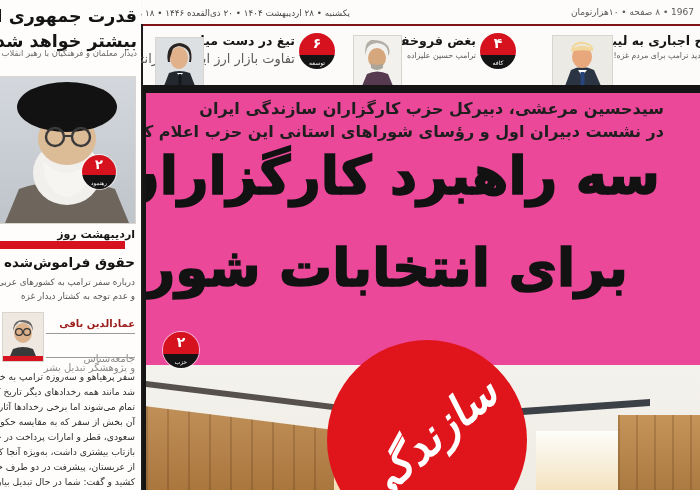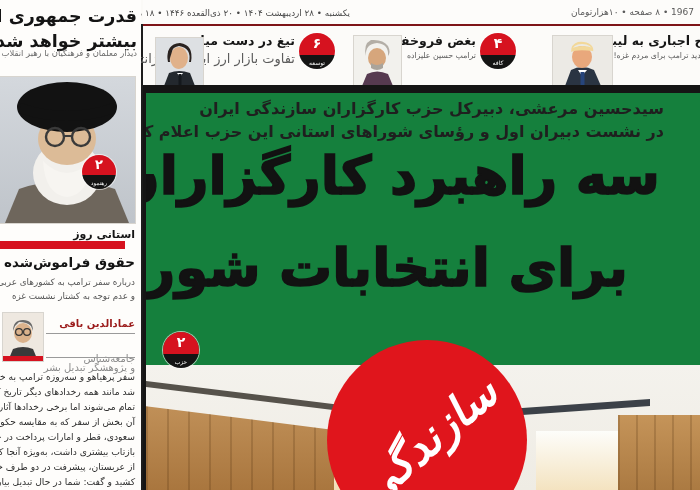--- a/index.html
+++ b/index.html
@@ -26,21 +26,21 @@
   
   .badge{position:absolute;width:36px;height:36px;border-radius:50%;
     background:linear-gradient(180deg,#d6121f 0 60%,#141414 60% 100%);
     box-shadow:0 0 0 1px rgba(255,255,255,.6);}
   .badge .num{position:absolute;top:2px;left:0;right:0;text-align:center;color:#fff;font-size:14px;font-weight:bold;line-height:17px;}
   .badge .lbl{position:absolute;bottom:3px;left:0;right:0;text-align:center;color:#fff;font-size:6px;line-height:7px;}
 
   .black-bar{position:absolute;top:85px;left:143px;right:0;height:8px;background:#151515;}
 
   
-  .main-panel{position:absolute;top:93px;left:143px;right:0;bottom:0;background:#15803d;border-left:3px solid #151515;overflow:hidden;}
+  .main-panel{position:absolute;top:93px;left:143px;right:0;bottom:0;background:#ec4899;border-left:3px solid #151515;overflow:hidden;}
   .kicker{position:absolute;right:36px;font-size:16px;font-weight:bold;color:#1f1f1f;white-space:nowrap;}
   .k1{top:6px;}
   .k2{top:29px;}
   .headline{position:absolute;font-size:53px;font-weight:bold;color:#121212;-webkit-text-stroke:1.6px #121212;white-space:nowrap;letter-spacing:-1px;}
   .hl1{top:52px;right:40px;}
   .hl2{top:144px;right:72px;}
   .badge-party{left:17px;top:239px;z-index:6;}
 
   
   .photo-area{position:absolute;left:0;right:0;top:272px;bottom:0;background:linear-gradient(180deg,#f4f2ed,#efece4);}
@@ -210,25 +210,25 @@
         <line x1="69" y1="59" x2="77" y2="59" stroke="#3a3a3a" stroke-width="2"></line>
         <path d="M48 84 Q72 108 96 84 Q94 118 72 120 Q50 118 48 84 Z" fill="#f7f5f1"></path>
       </svg>
     </div>
 
     <div class="badge badge-guidance">
       <div class="num">۲</div>
       <div class="lbl">رهنمود</div>
     </div>
 
-    <div class="note-label">استانی روز</div>
+    <div class="note-label">اردیبهشت روز</div>
     <div class="note-bar"></div>
     <div class="note-title">حقوق فراموش‌شده بشر!</div>
     <div class="note-sub nsub1">درباره سفر ترامپ به کشورهای عربی</div>
-    <div class="note-sub nsub2">و عدم توجه به کشتار نشست غزه</div>
+    <div class="note-sub nsub2">و عدم توجه به کشتار دیدار غزه</div>
 
     <div class="photo p-abs author-photo">
       <svg width="40" height="48" viewBox="0 0 40 48">
         <rect width="40" height="48" fill="#eee8e0"></rect>
         <path d="M5 48 L10 36 Q20 32 30 36 L35 48 Z" fill="#3a3a3a"></path>
         <ellipse cx="20" cy="20" rx="9" ry="10" fill="#dbb28c"></ellipse>
         <path d="M10 18 Q10 7 20 7 Q30 7 30 18 L28 13 Q24 9 16 9 L12 13 Z" fill="#6a6a6a"></path>
         <circle cx="16" cy="19" r="3.4" fill="none" stroke="#333" stroke-width="1.2"></circle>
         <circle cx="24" cy="19" r="3.4" fill="none" stroke="#333" stroke-width="1.2"></circle>
       </svg>

